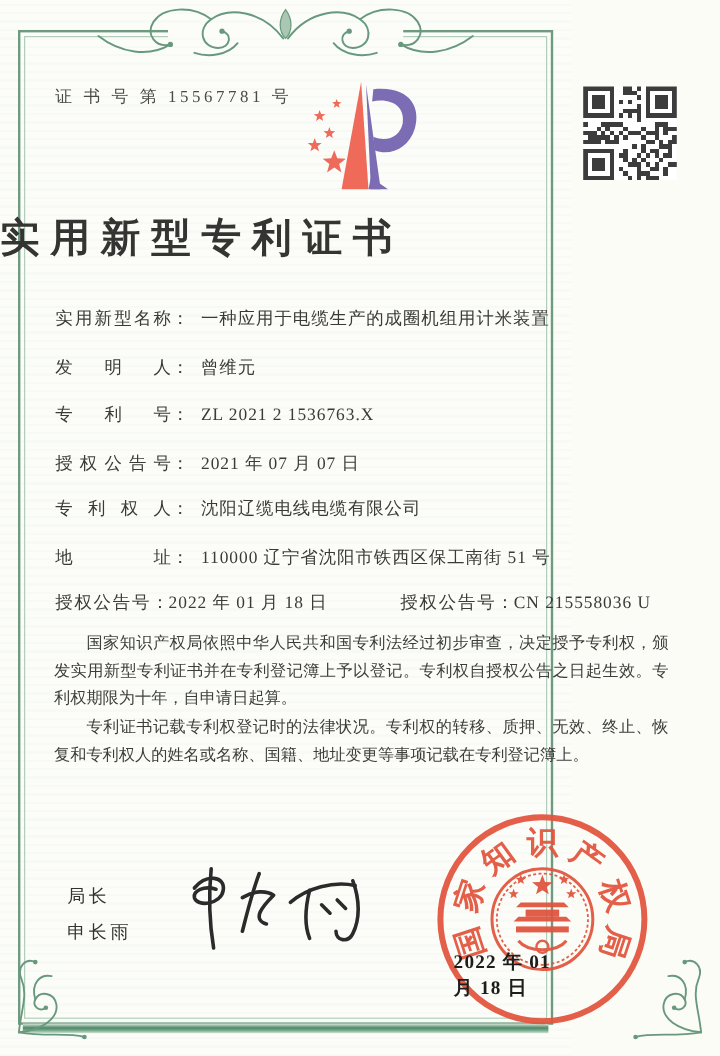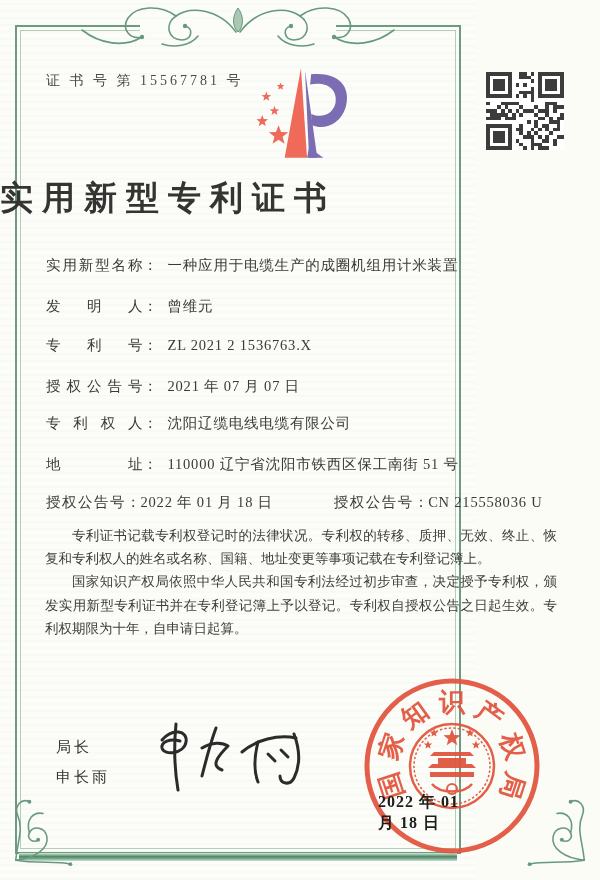--- a/index.html
+++ b/index.html
@@ -385,22 +385,22 @@
   </div>
   <div class="field-row" style="top:493px">
     <span class="grant-left">
       <span class="glabel">授权公告号</span><span>：</span><span class="fvalue">2022 年 01 月 18 日</span>
     </span><span>
       <span class="glabel">授权公告号</span><span>：</span><span class="fvalue">CN 215558036 U</span>
     </span>
   </div>
 
   <div class="paras">
+    <p>国家知识产权局依照中华人民共和国专利法经过初步审查，决定授予专利权，颁发实用新型专利证书并在专利登记簿上予以登记。专利权自授权公告之日起生效。专利权期限为十年，自申请日起算。</p>
     <p>专利证书记载专利权登记时的法律状况。专利权的转移、质押、无效、终止、恢复和专利权人的姓名或名称、国籍、地址变更等事项记载在专利登记簿上。</p>
-    <p>国家知识产权局依照中华人民共和国专利法经过初步审查，决定授予专利权，颁发实用新型专利证书并在专利登记簿上予以登记。专利权自授权公告之日起生效。专利权期限为十年，自申请日起算。</p>
   </div>
 
   <div class="signer-title">局长</div>
   <div class="signer-name">申长雨</div>
   <svg class="signature" width="190" height="85" viewBox="0 0 190 85">
     <path class="sig" d="M38,10 C36,30 36,52 40,76"></path>
     <path class="sig" d="M24,26 C34,14 50,16 48,28 C46,40 26,42 24,34 C23,28 32,24 42,27"></path>
     <path class="sig" d="M78,14 C72,30 68,46 64,62"></path>
     <path class="sig" d="M64,34 C74,28 84,28 90,32 C80,42 72,52 84,56"></path>
     <path class="sig" d="M104,38 C118,26 140,20 158,24"></path>

